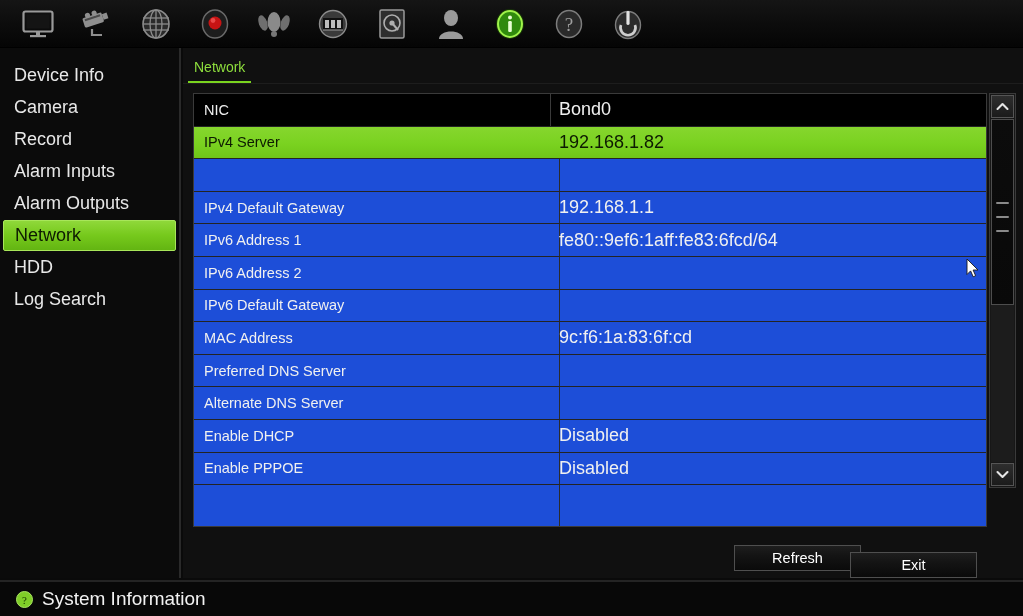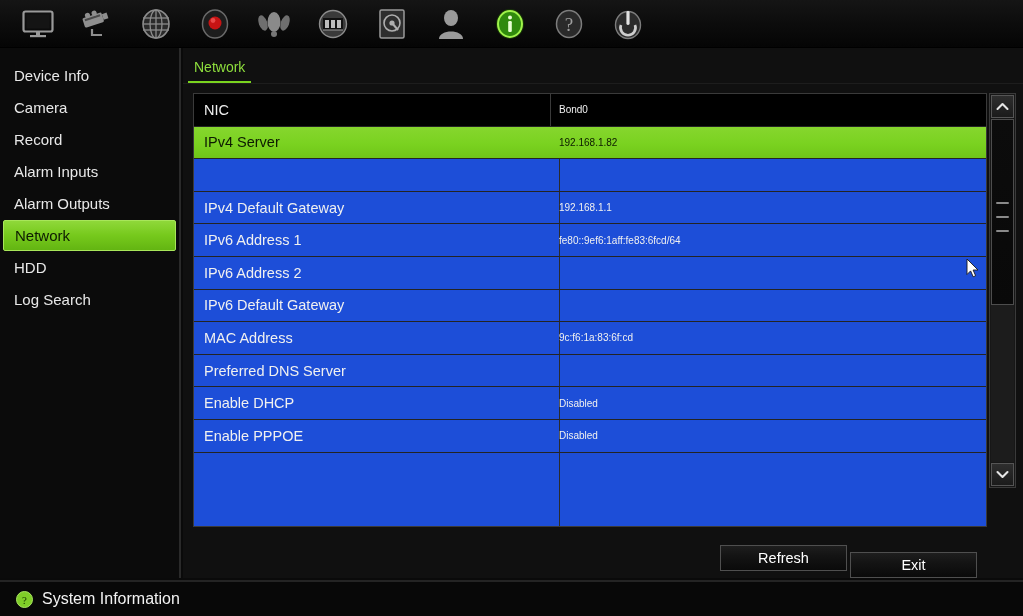--- a/index.html
+++ b/index.html
@@ -44,21 +44,21 @@
     width: 181px; height: 530px;
     background: #0b0b0b;
     border-right: 2px solid #2a2a2a;
     padding-top: 12px;
   }
   .side-item {
     height: 31px;
     line-height: 31px;
     padding-left: 14px;
     color: #e8e8e8;
-    font-size: 15px;
+    font-size: 18px;
     cursor: pointer;
     margin-bottom: 1px;
   }
   .side-item.active {
     background: linear-gradient(180deg, #8fd83a 0%, #76c91c 50%, #63b512 100%);
     color: #0d1a02;
     border: 1px solid #a8e65a;
     border-radius: 2px;
     line-height: 29px;
     margin: 0 3px 1px 3px;
@@ -117,21 +117,21 @@
     padding-left: 10px;
     color: #f0f0f0;
     font-size: 14.5px;
     white-space: nowrap;
     overflow: hidden;
   }
   .trow .v {
     flex: 1;
     padding-left: 8px;
     color: #f0f0f0;
-    font-size: 10px;
+    font-size: 18px;
     white-space: nowrap;
     overflow: hidden;
   }
   .trow.header .k { border-right: 1px solid #3a3a3a; height: 100%; line-height: 32px; }
   .trow.header .v { }
   .trow.sel .k, .trow.sel .v { color: #0d1a02; }
   .trow.partial { border-bottom: none; height: 18px; }
 
   
   #col-div {
@@ -191,36 +191,36 @@
   .btn {
     position: absolute;
     width: 127px; height: 26px;
     background: linear-gradient(180deg,#1e1e1e 0%, #141414 40%, #0a0a0a 100%);
     border: 1px solid #4f4f4f;
     color: #ffffff;
     font-size: 14.5px;
     display: flex; align-items: center; justify-content: center;
     cursor: pointer;
   }
-  #btn-refresh { left: 537px; top: 497px; }
+  #btn-refresh { left: 551px; top: 497px; }
   #btn-exit    { left: 667px; top: 504px; }
 
   
   #statusbar {
     position: absolute;
     left: 0; bottom: 0;
     width: 1023px; height: 36px;
     background: #080808;
     border-top: 2px solid #242424;
     display: flex;
     align-items: center;
     padding-left: 16px;
   }
   #statusbar .sicon { margin-right: 9px; display: flex; }
-  #statusbar .stext { color: #f2f2f2; font-size: 16px; }
+  #statusbar .stext { color: #f2f2f2; font-size: 19px; }
 
   
   #cursor {
     position: absolute;
     left: 966px; top: 258px;
     pointer-events: none;
   }
 </style>
 </head>
 <body>
@@ -381,20 +381,24 @@
       </div>
       <div class="trow">
         <div class="k">MAC Address</div>
         <div class="v">9c:f6:1a:83:6f:cd</div>
       </div>
       <div class="trow">
         <div class="k">Preferred DNS Server</div>
         <div class="v"></div>
       </div>
       <div class="trow">
+        <div class="k">Alternate DNS Server</div>
+        <div class="v"></div>
+      </div>
+      <div class="trow">
         <div class="k">Enable DHCP</div>
         <div class="v">Disabled</div>
       </div>
       <div class="trow">
         <div class="k">Enable PPPOE</div>
         <div class="v">Disabled</div>
       </div>
       <div class="trow partial"></div>
     </div>
 

